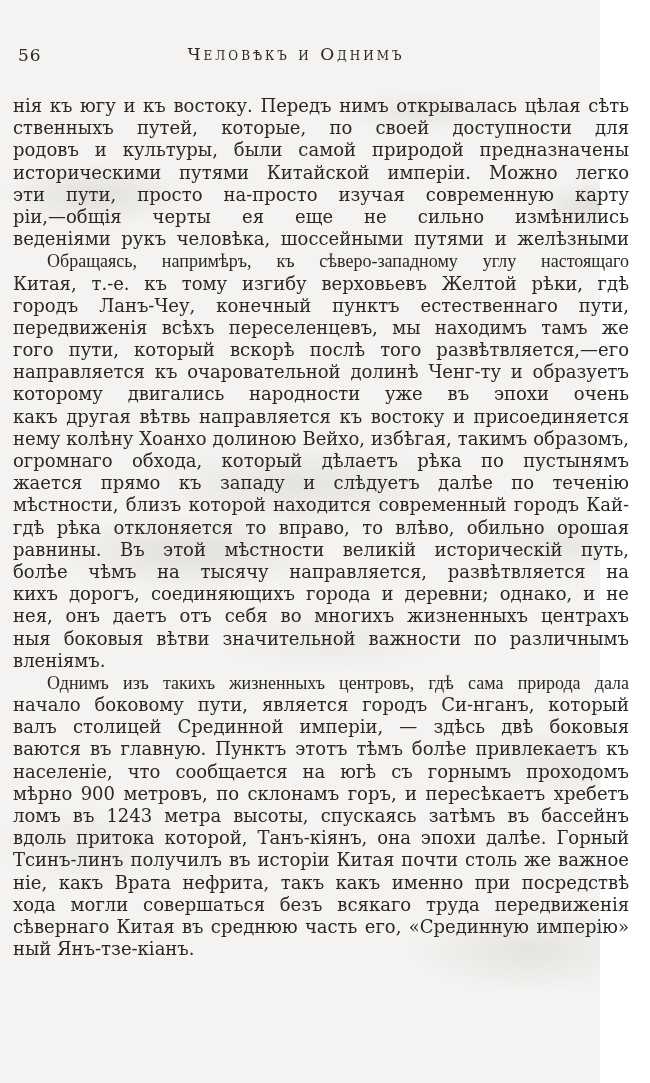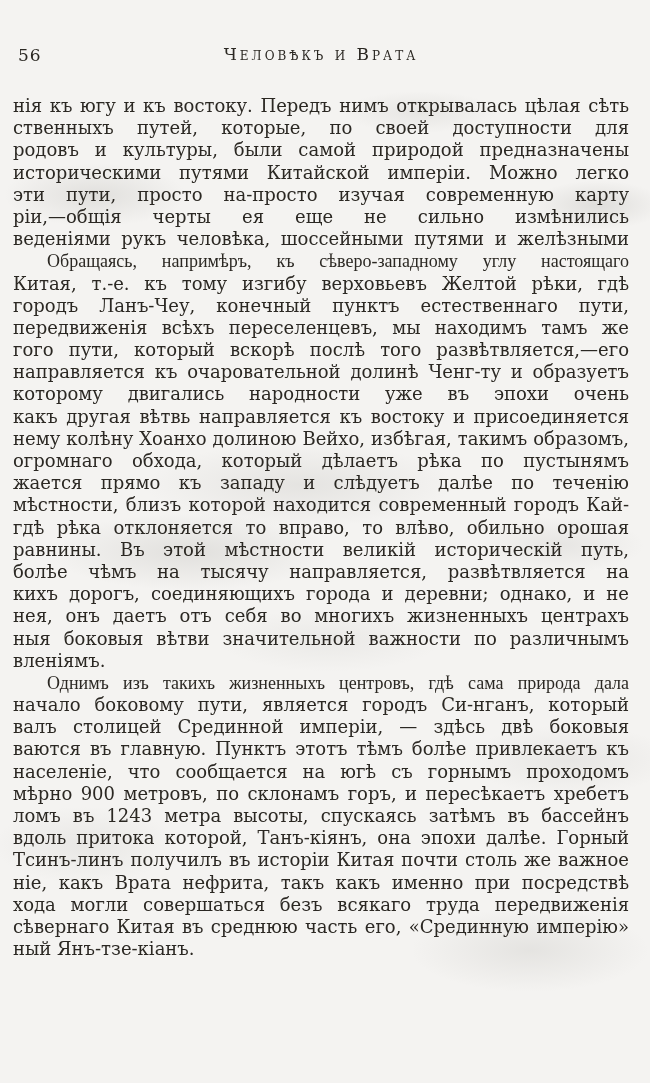--- a/index.html
+++ b/index.html
@@ -3,21 +3,21 @@
 <meta charset="utf-8">
 <style>
   html, body { margin: 0; padding: 0; }
   body {
     width: 650px; height: 1083px;
     font-family: "DejaVu Serif", serif;
     overflow: hidden;
   }
   .page {
     position: relative;
-    width: 650px; height: 1083px;
+    width: 600px; height: 1083px;
     color: #2b2823;
     background:
       radial-gradient(ellipse 130px 45px at 95px 195px,  rgba(148,146,140,.20), transparent 70%),
       radial-gradient(ellipse 110px 30px at 420px 112px, rgba(148,146,140,.14), transparent 70%),
       radial-gradient(ellipse 95px 35px  at 598px 205px, rgba(148,146,140,.22), transparent 70%),
       radial-gradient(ellipse 220px 60px at 300px 485px, rgba(148,146,140,.16), transparent 70%),
       radial-gradient(ellipse 200px 55px at 190px 552px, rgba(148,146,140,.20), transparent 70%),
       radial-gradient(ellipse 120px 40px at 560px 545px, rgba(148,146,140,.14), transparent 70%),
       radial-gradient(ellipse 150px 50px at 570px 760px, rgba(148,146,140,.13), transparent 70%),
       radial-gradient(ellipse 170px 60px at 530px 950px, rgba(148,146,140,.16), transparent 70%),
@@ -54,21 +54,21 @@
   }
   .line.last { text-align-last: left; }
   .line.indent { text-indent: 34px; font-family: Liberation Serif, serif; }
 </style>
 </head>
 <body>
 
 <div class="page">
   <div class="header">
     <span class="pagenum">56</span>
-    <span class="running-title">Человѣкъ и Врата</span>
+    <span class="running-title">Человѣкъ и Однимъ</span>
   </div>
   <div class="body-text">
       <div class="line">нія къ югу и къ востоку. Передъ нимъ открывалась цѣлая сѣть есте-</div>
       <div class="line">ственныхъ путей, которые, по своей доступности для передвиженія на-</div>
       <div class="line">родовъ и культуры, были самой природой предназначены сдѣлаться</div>
       <div class="line">историческими путями Китайской имперіи. Можно легко опредѣлить</div>
       <div class="line">эти пути, просто на-просто изучая современную карту Срединной импе-</div>
       <div class="line">ріи,—общія черты ея еще не сильно измѣнились искусственными произ-</div>
       <div class="line last">веденіями рукъ человѣка, шоссейными путями и желѣзными дорогами.</div>
       <div class="line indent">Обращаясь, напримѣръ, къ сѣверо-западному углу настоящаго</div>

